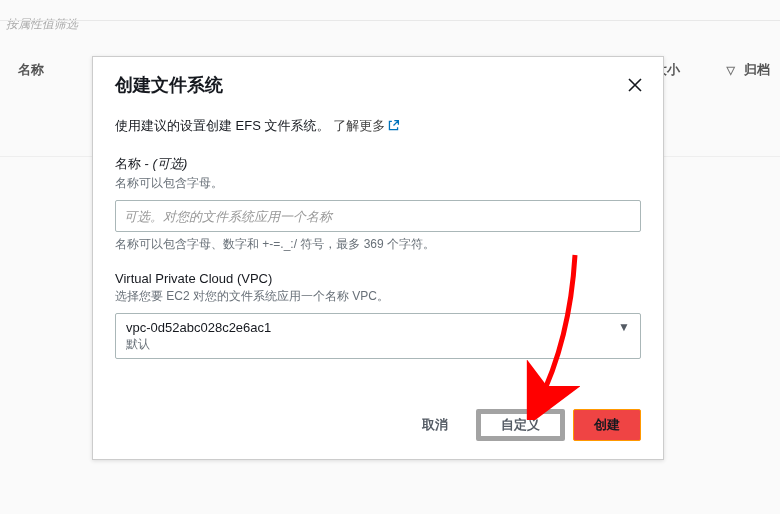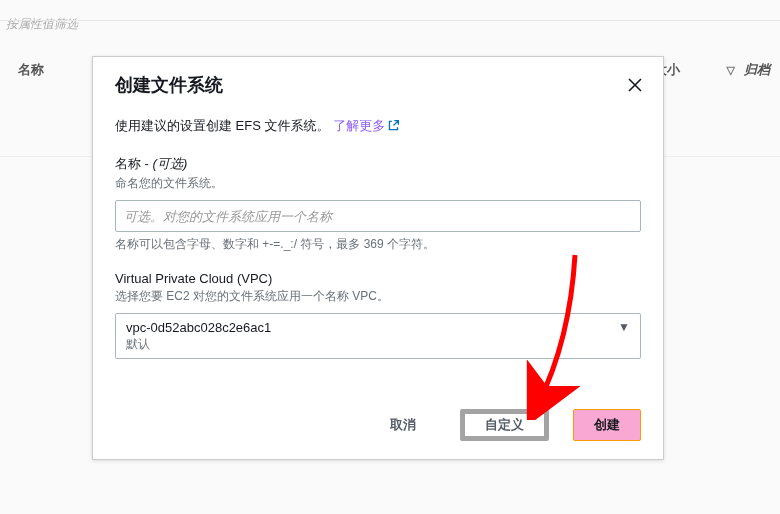--- a/index.html
+++ b/index.html
@@ -49,21 +49,21 @@
       display: flex;
       align-items: center;
       color: #555;
       font-size: 13px;
       font-weight: 600;
     }
     .bh-name { margin-left: 18px; }
     .bh-fs { position: absolute; left: 130px; color: #111; font-weight: 700;}
     .bh-size { position: absolute; right: 100px; }
     .bh-sizetri { position: absolute; right: 45px; color: #777; font-size: 11px;}
-    .bh-arch { position: absolute; right: 0px; padding-right: 10px; font-style: italic;}
+    .bh-arch { position: absolute; right: 0px; padding-right: 10px;}
     .backdrop-nodata {
       position: absolute;
       top: 156px;
       left: 0;
       right: 0;
       height: 1px;
       background: #eee;
     }
     .modal {
       position: absolute;
@@ -98,21 +98,21 @@
     }
     .modal-body {
       padding: 6px 22px 18px 22px;
     }
     .intro {
       font-size: 13px;
       color: #16191f;
       margin-bottom: 20px;
     }
     .intro a {
-      color: #8b5cf6;
+      color: #404040;
       text-decoration: none;
     }
     .ext-icon {
       display: inline-block;
       margin-left: 2px;
       vertical-align: -2px;
     }
     .field-group {
       margin-bottom: 18px;
     }
@@ -174,21 +174,21 @@
       color: #687078;
     }
     .dropdown-caret {
       color: #545b64;
       font-size: 12px;
     }
     .modal-footer {
       display: flex;
       justify-content: flex-end;
       align-items: center;
-      gap: 24px;
+      gap: 8px;
       padding: 14px 22px 18px 22px;
     }
     .btn {
       height: 32px;
       padding: 0 20px;
       font-size: 13px;
       font-weight: 700;
       cursor: pointer;
       display: inline-flex;
       align-items: center;
@@ -199,21 +199,21 @@
       background: transparent;
       border: none;
       color: #545b64;
     }
     .btn-outline {
       background: #fff;
       border: 5px solid #a3a3a3;
       color: #545b64;
     }
     .btn-primary {
-      background: #f9a8d4;
+      background: #ef4444;
       border: 1px solid #ff9900;
       color: #16191f;
     }
     .arrow-overlay {
       position: absolute;
       pointer-events: none;
       left: 460px;
       top: 250px;
       width: 120px;
       height: 170px;
@@ -249,21 +249,21 @@
       <span>使用建议的设置创建 EFS 文件系统。</span>
       <a href="#"><span>了解更多</span><span class="ext-icon"><svg width="13" height="13" viewBox="0 0 16 16">
               <path d="M6 3 H3 V13 H13 V10 M8 8 L14 2 M9 2 H14 V7" stroke="#0073bb" stroke-width="1.6" fill="none"></path>
             </svg></span></a>
     </div>
 
     <div class="field-group">
       <div class="field-label">
         <span>名称 - </span><span class="optional">(可选)</span>
       </div>
-      <div class="field-hint">命名您的文件系统。</div>
+      <div class="field-hint">名称可以包含字母。</div>
       <input type="text" class="text-input" placeholder="可选。对您的文件系统应用一个名称" style="">
       <div class="help-text">名称可以包含字母、数字和 +-=._:/ 符号，最多 369 个字符。</div>
     </div>
 
     <div class="field-group">
       <div class="field-label">Virtual Private Cloud (VPC)</div>
       <div class="field-hint">选择您要 EC2 对您的文件系统应用一个名称 VPC。</div>
       <div class="select-box">
         <div class="select-content">
           <span class="select-value">vpc-0d52abc028c2e6ac1</span>

